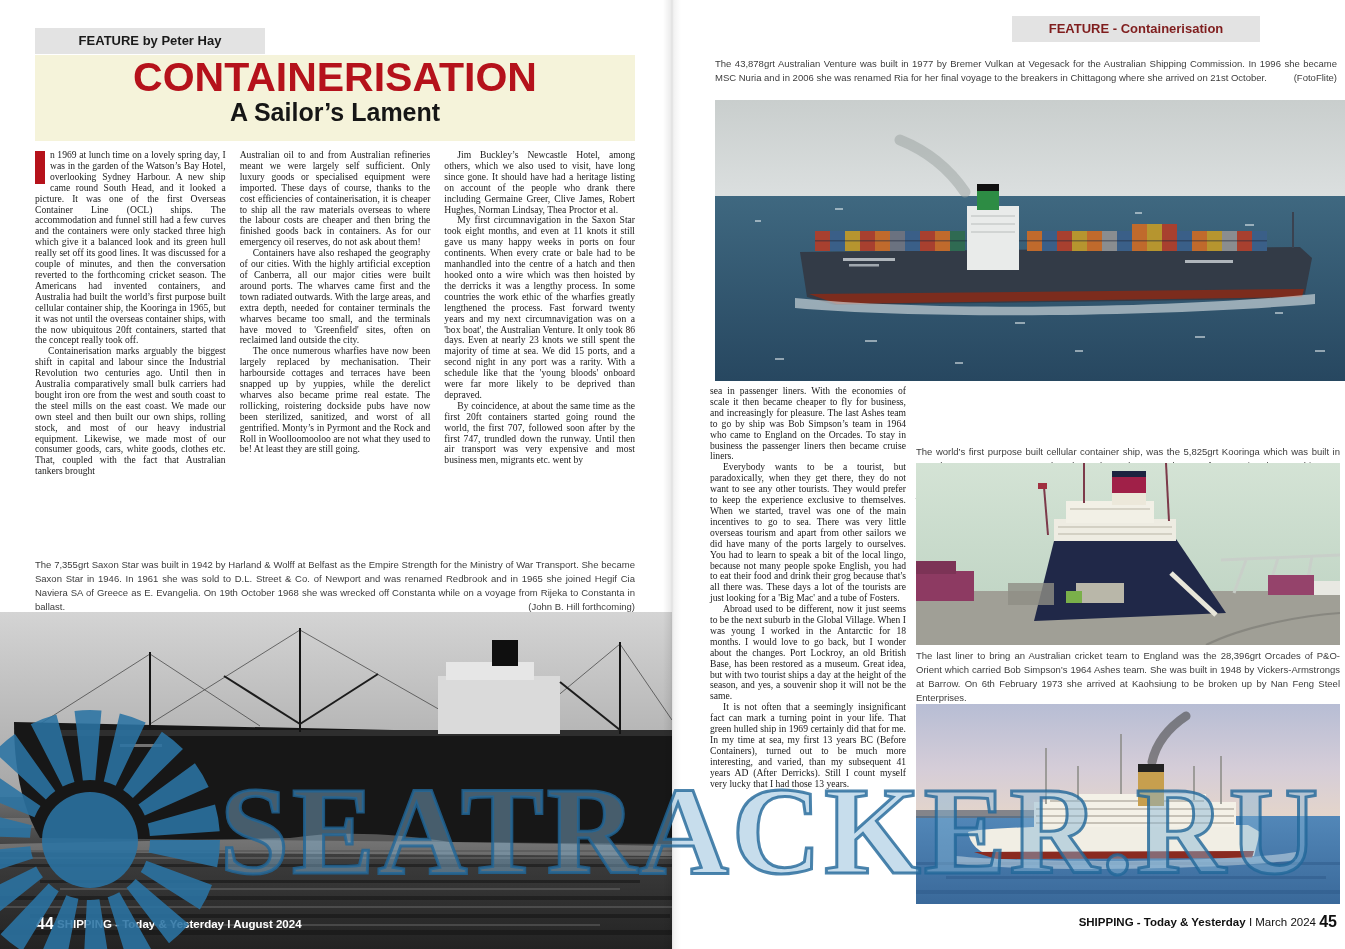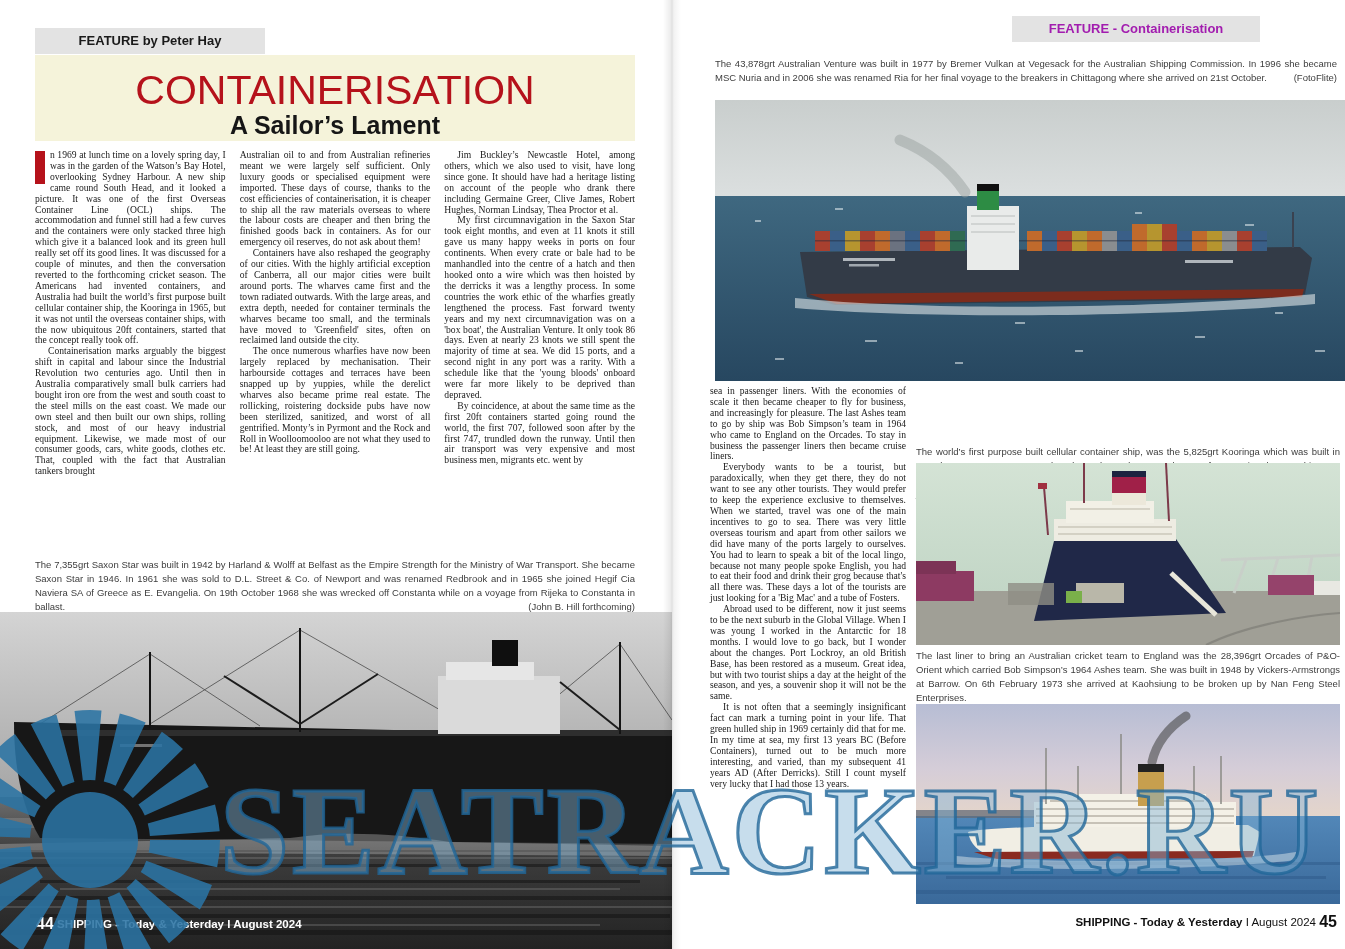--- a/index.html
+++ b/index.html
@@ -2,24 +2,24 @@
 <html><head>
 <meta charset="utf-8">
 <style>
   html,body{margin:0;padding:0;background:#ffffff;}
   #spread{position:relative;width:1345px;height:949px;background:#ffffff;overflow:hidden;
           font-family:"Liberation Sans",sans-serif;color:#191919;}
   
   .lp-header{position:absolute;left:35px;top:16px;width:230px;height:26px;background:#e3e3e3;
              text-align:center;line-height:26px;font-weight:bold;font-size:13px;color:#1a1a1a;margin-top:12px;}
   .rp-header{position:absolute;left:1012px;top:16px;width:248px;height:26px;background:#e3e3e3;
-             text-align:center;line-height:26px;font-weight:bold;font-size:13px;color:#a21caf;}
+             text-align:center;line-height:26px;font-weight:bold;font-size:13px;color:#7f1d1d;}
   .lp-titleblock{position:absolute;left:35px;top:55px;width:600px;height:86px;background:#f5f3da;
                  text-align:center;}
-  .title{font-size:41px;font-weight:normal;color:#b5121b;letter-spacing:0px;margin-top:15px;line-height:1.0;}
+  .title{font-size:41px;font-weight:bold;color:#b5121b;letter-spacing:0px;margin-top:2px;line-height:1.0;}
   .subtitle{font-size:25px;font-weight:bold;color:#161616;margin-top:2px;line-height:1.0;}
   .lp-columns{position:absolute;left:35px;top:150px;width:600px;height:406px;display:flex;gap:14px;}
   .col{flex:1;font-family:"Liberation Serif",serif;font-size:9.6px;line-height:10.9px;
        text-align:justify;color:#191919;}
   .para{margin:0;}
   .indent{text-indent:13px;}
   .dropcap{display:block;float:left;width:10px;height:33px;background:#b5121b;color:#b5121b;
            overflow:hidden;margin:1px 5px 0 0;font-size:30px;}
   .caption{font-size:9.5px;line-height:14px;color:#3d3d3d;text-align:justify;position:relative;}
   .lp-caption{position:absolute;left:35px;top:558px;width:600px;}
@@ -333,21 +333,21 @@
           <line x1="205" y1="30" x2="205" y2="90"></line>
           <line x1="162" y1="62" x2="162" y2="96"></line>
           <line x1="278" y1="62" x2="278" y2="96"></line>
       </g>
       <path d="M40,152 C120,160 320,158 380,148 L380,156 C300,166 120,168 40,160 Z" fill="#d8e4ea" opacity="0.5"></path>
     </svg>
   </div>
 
   <div class="rp-footer">
     <span class="bold">SHIPPING - Today &amp; Yesterday</span>
-    <span>I August 2024</span>
+    <span>I March 2024</span>
     <span class="pagenum">45</span>
   </div>
 
   <div class="wm-sun">
     <svg viewBox="0 0 300 300">
       <circle cx="150" cy="150" r="95" fill="none" stroke="#2b74a4" stroke-width="70" stroke-dasharray="20 13.5"></circle>
       <circle cx="150" cy="150" r="48" fill="#2b74a4"></circle>
     </svg>
   </div>
   <div class="wm-text">SEATRACKER.RU</div>

